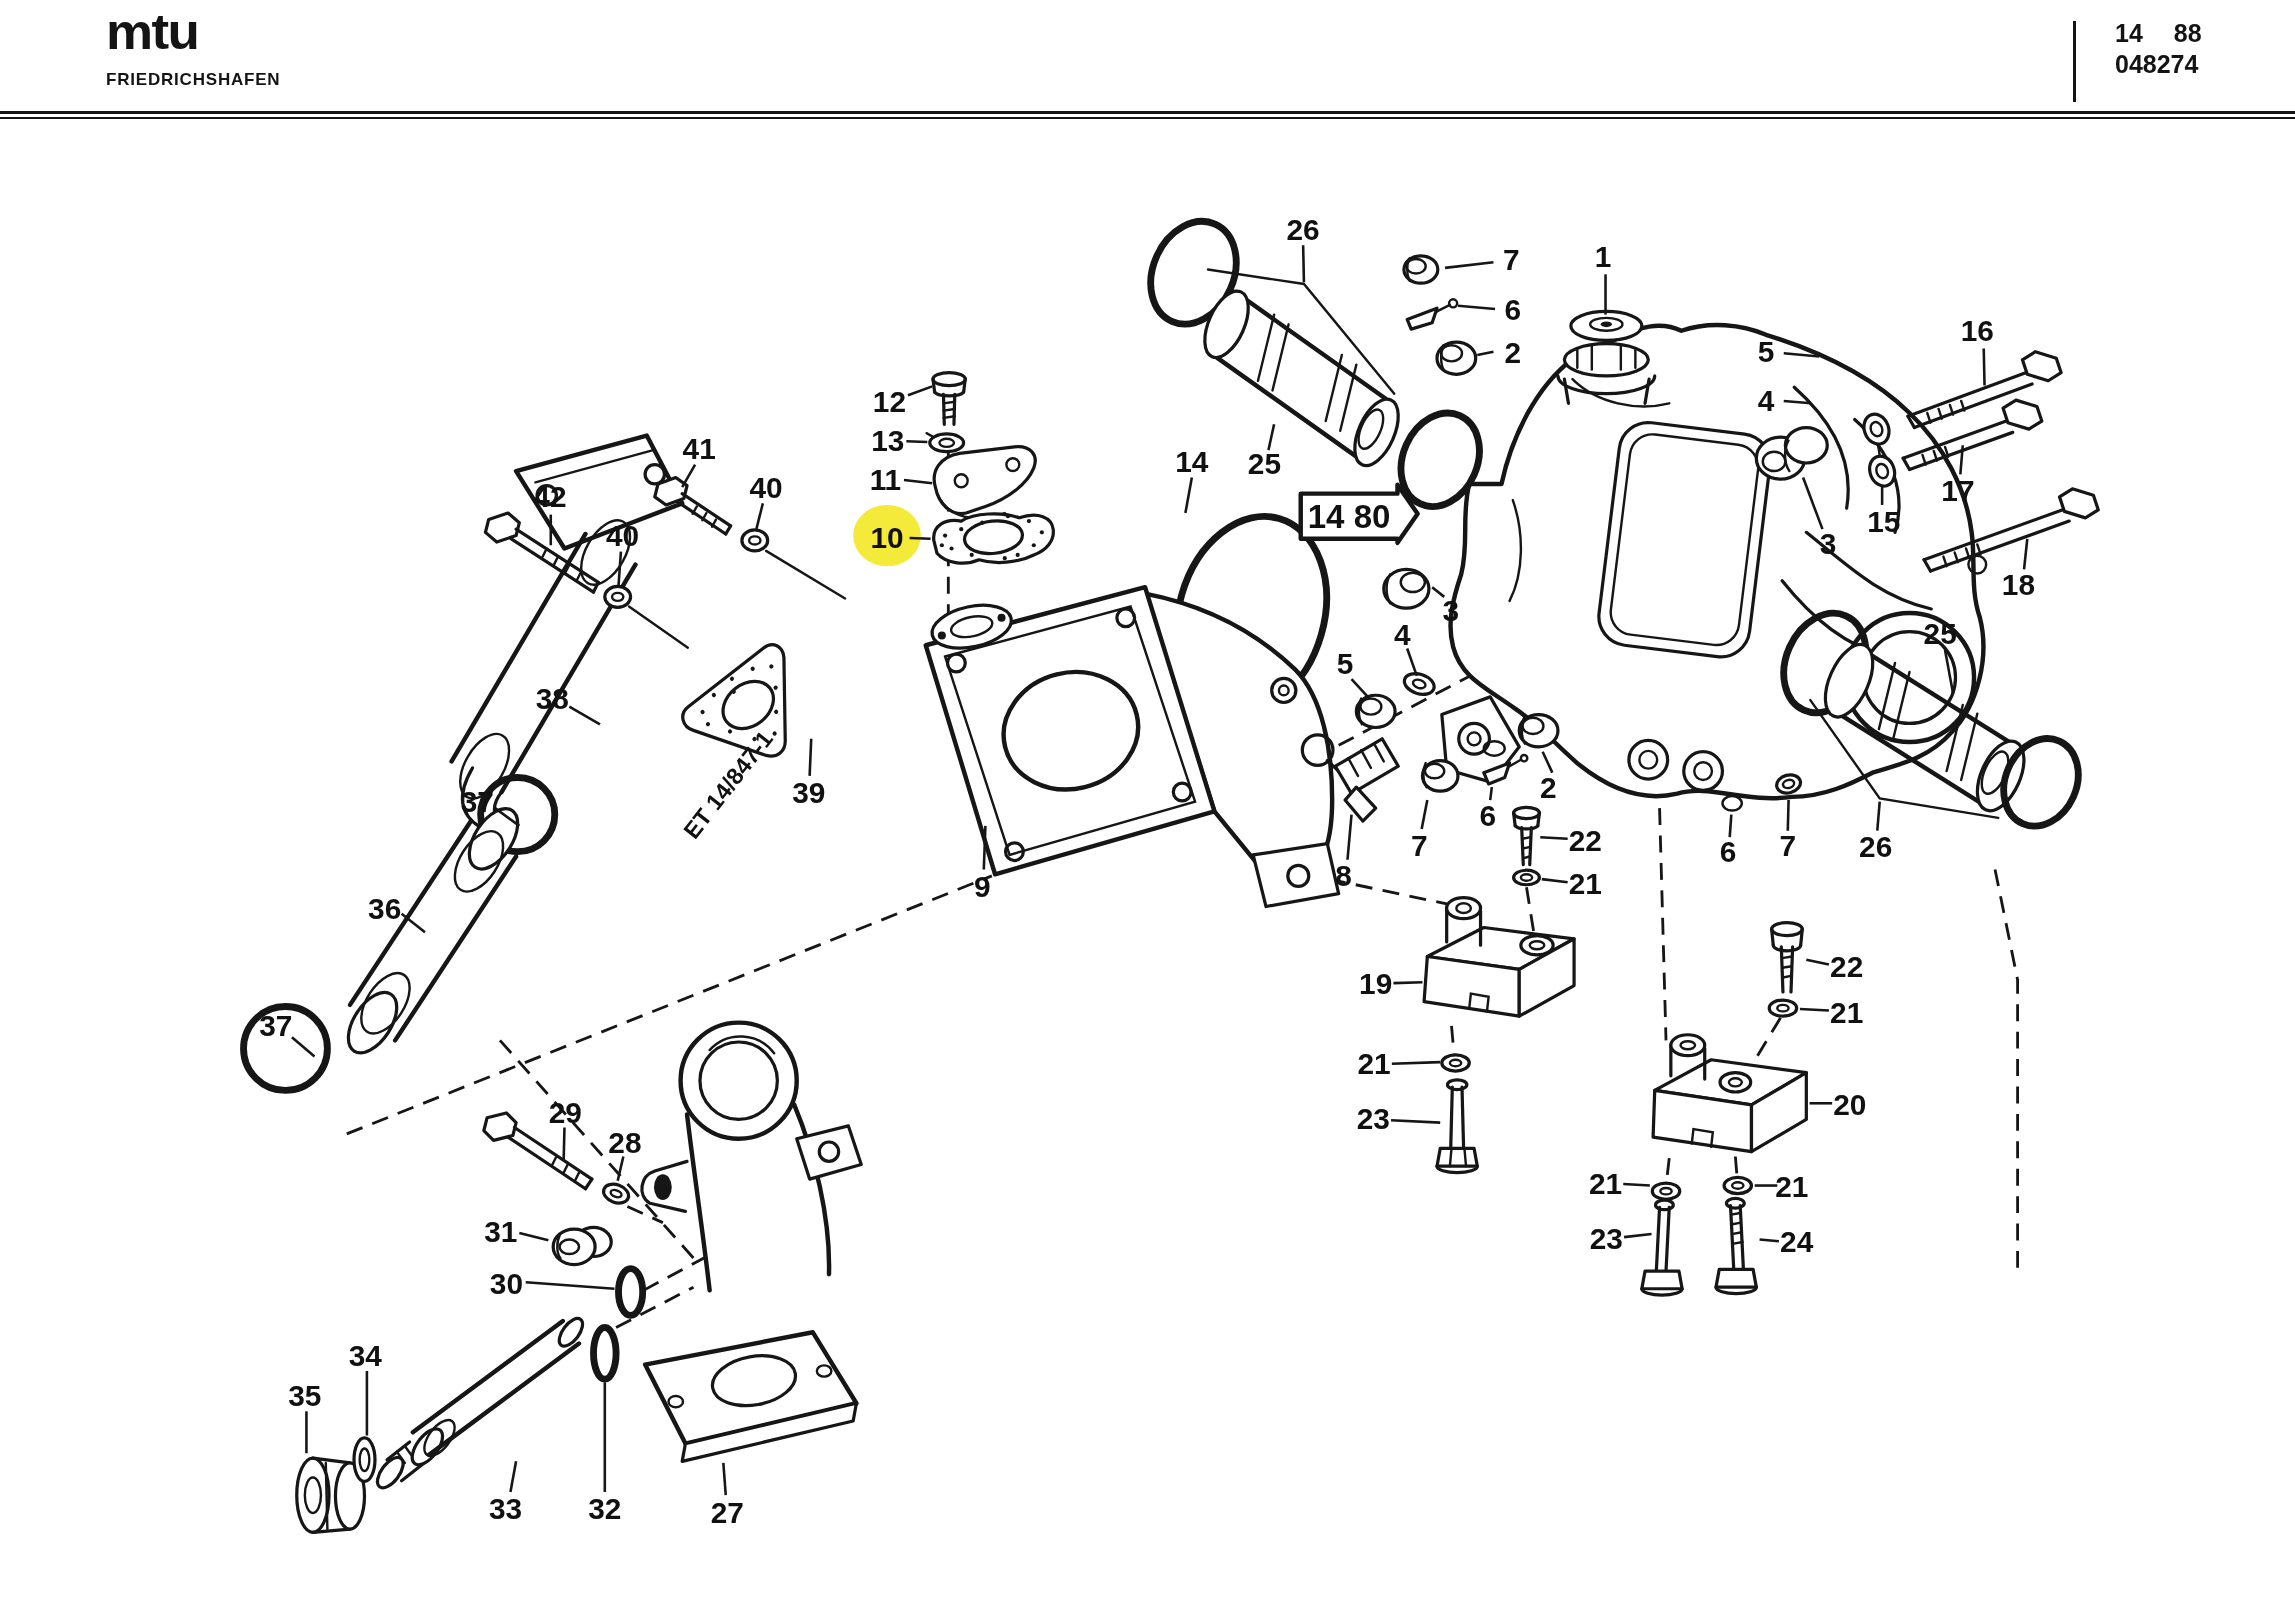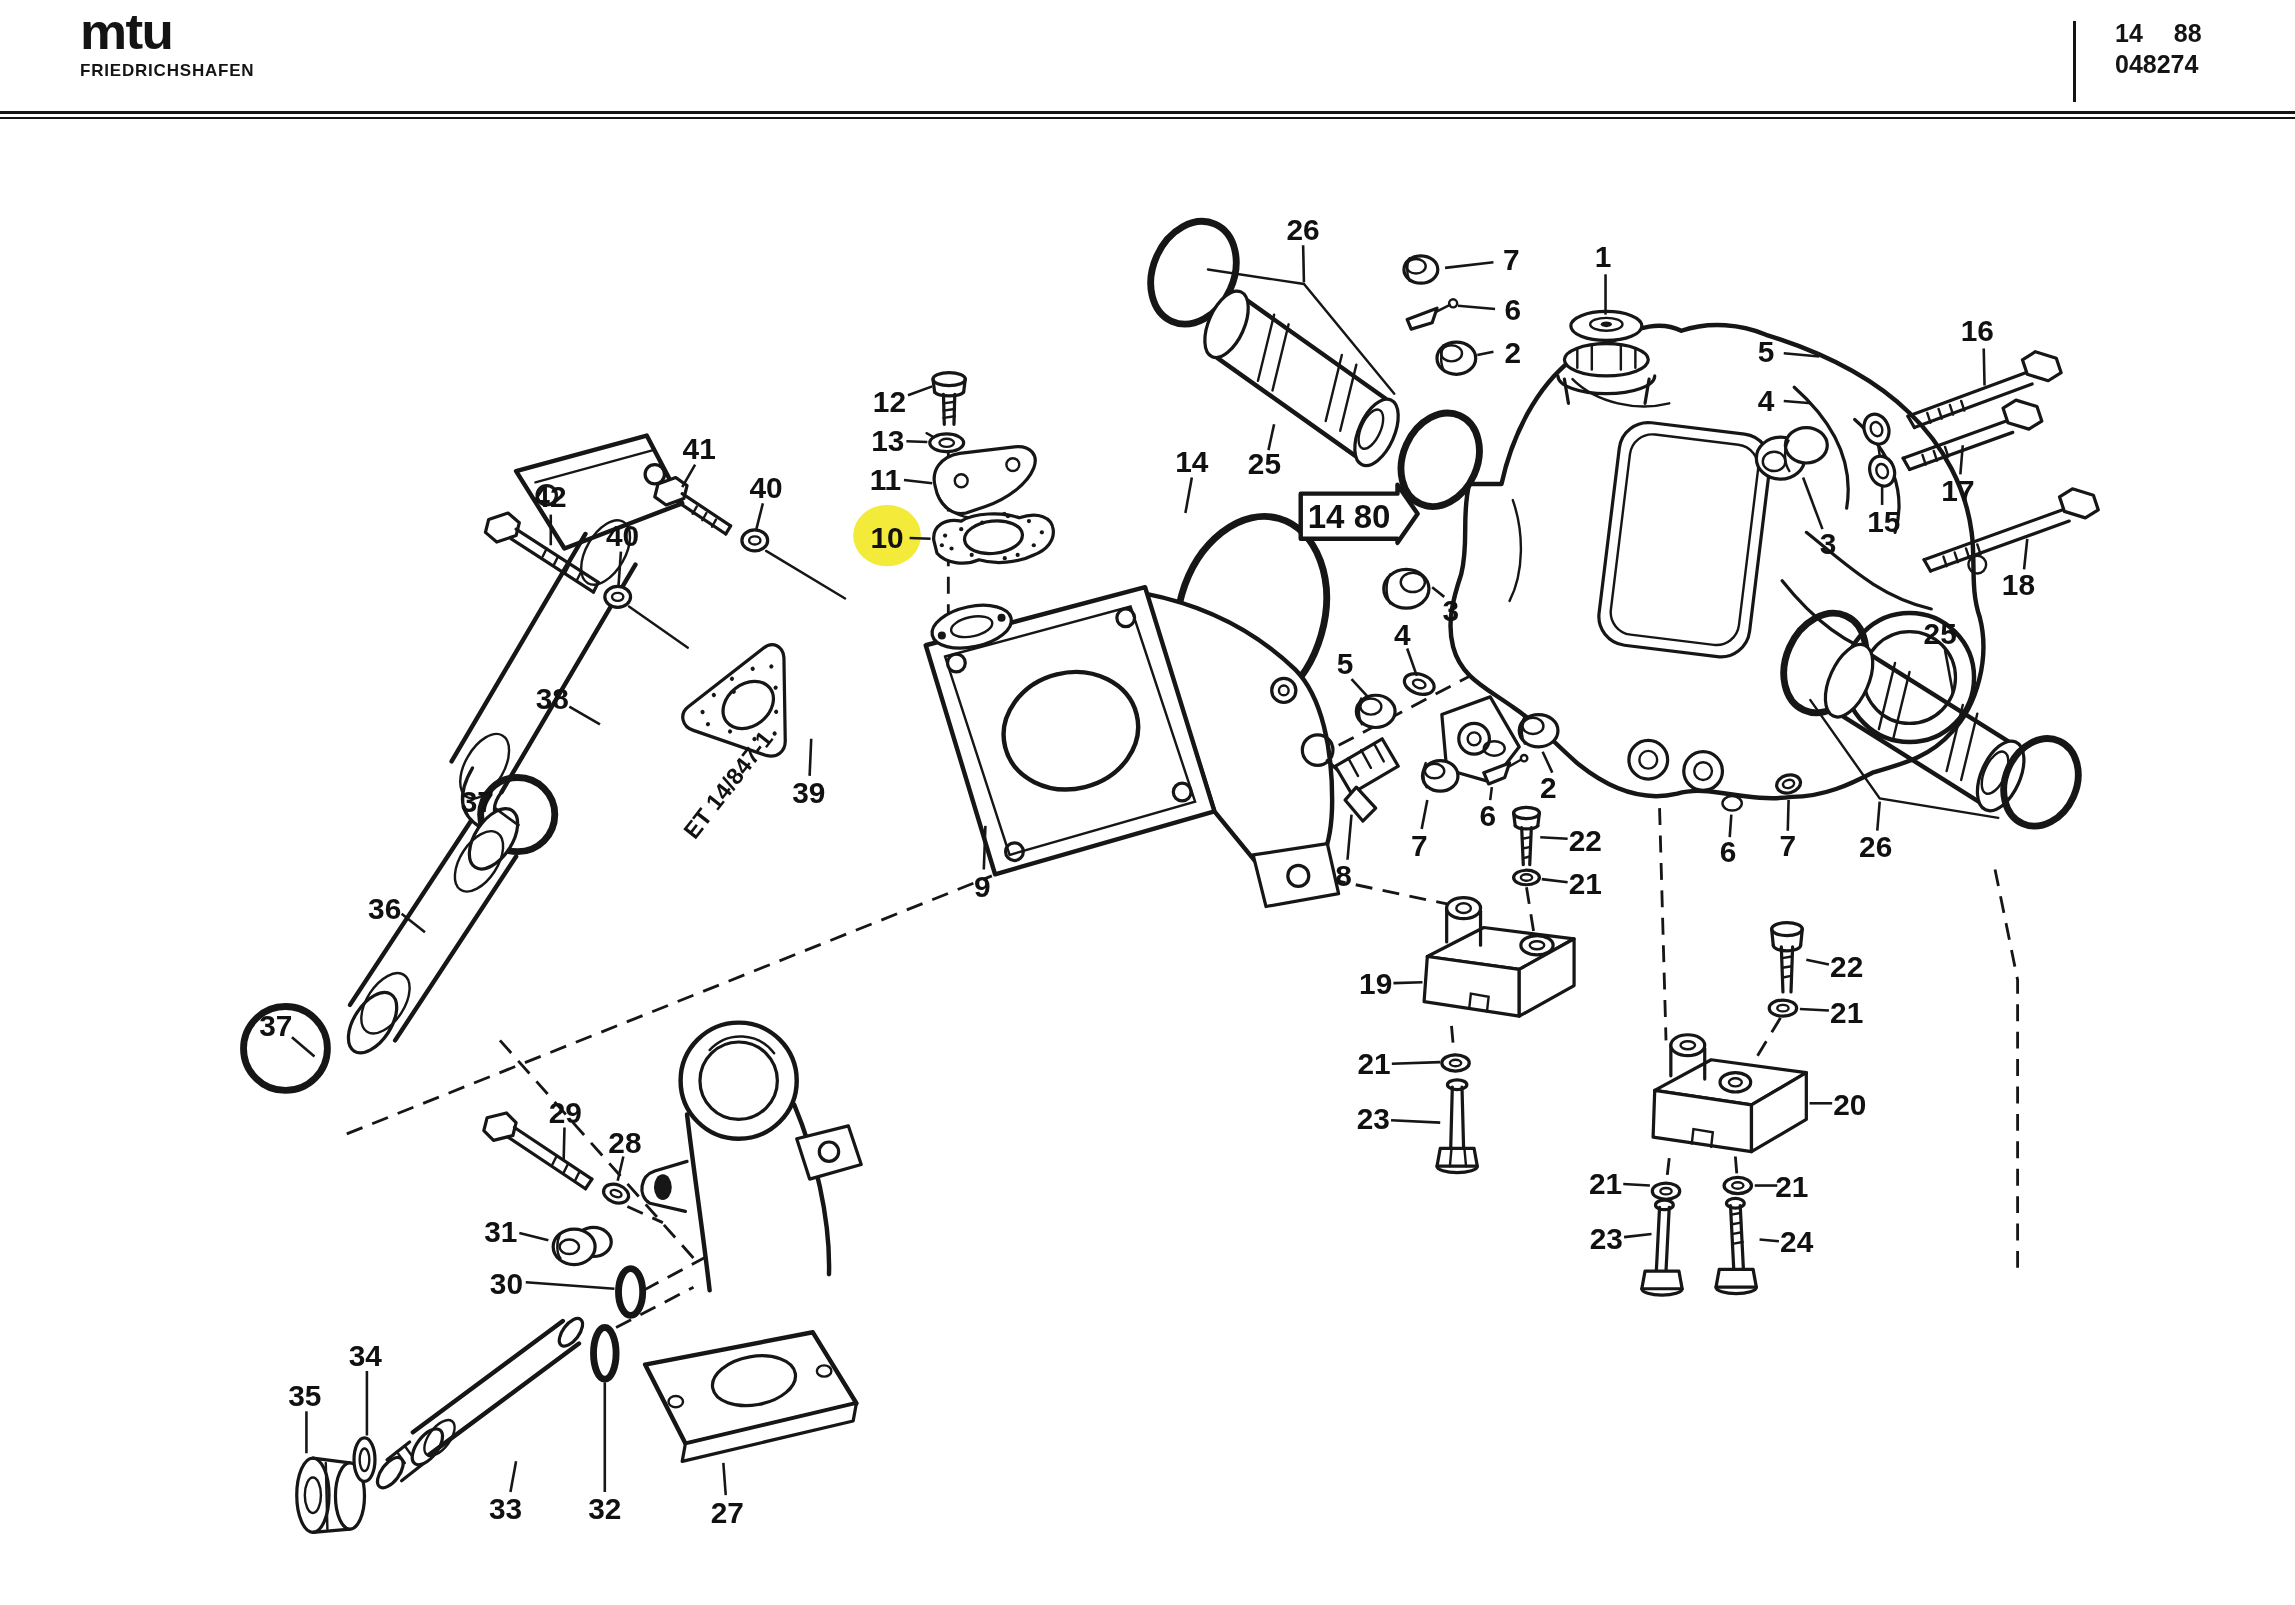--- a/index.html
+++ b/index.html
@@ -1,20 +1,20 @@
 <!DOCTYPE html>
 <html style="font-size:13px"><head>
 <meta charset="utf-8">
 <style>
   html,body{margin:0;padding:0;background:#fff;}
   .sheet{position:relative;width:2295px;height:1605px;background:#fff;overflow:hidden;
          font-family:"Liberation Sans",sans-serif;color:#141414;}
-  .logo{position:absolute;left:80px;top:4.8px;}
+  .logo{position:absolute;left:106px;top:4.8px;}
   .logo .brand{font-size:53px;font-weight:800;letter-spacing:-1.6px;line-height:1;transform:scaleY(.95);}
-  .logo .sub{font-size:17px;font-weight:700;letter-spacing:0.8px;margin-top:3px;}
+  .logo .sub{font-size:17px;font-weight:700;letter-spacing:0.8px;margin-top:12px;}
   .pageref{position:absolute;left:2115px;top:18px;font-size:25px;font-weight:700;line-height:1.25;}
   .pageref .row1{display:flex;gap:31px;}
   .tick{position:absolute;left:2073px;top:21px;width:3.2px;height:81px;background:#141414;}
   .rule1{position:absolute;left:0;top:111px;width:2295px;height:3.2px;background:#141414;}
   .rule2{position:absolute;left:0;top:117px;width:2295px;height:1.6px;background:#141414;}
   svg{position:absolute;left:0;top:0;}
   svg *{vector-effect:none;}
   .s  {fill:none;stroke:#161616;stroke-width:4;stroke-linecap:round;stroke-linejoin:round;}
   .s5 {fill:none;stroke:#161616;stroke-width:5.5;stroke-linecap:round;stroke-linejoin:round;}
   .w  {fill:#fff;stroke:#161616;stroke-width:4;stroke-linecap:round;stroke-linejoin:round;}

